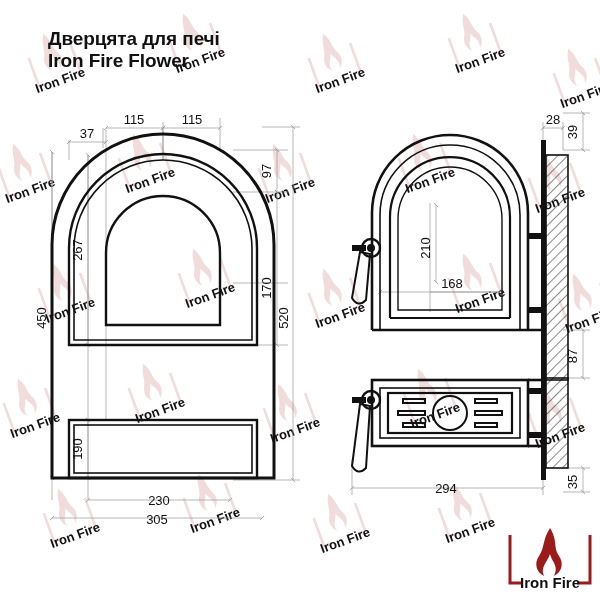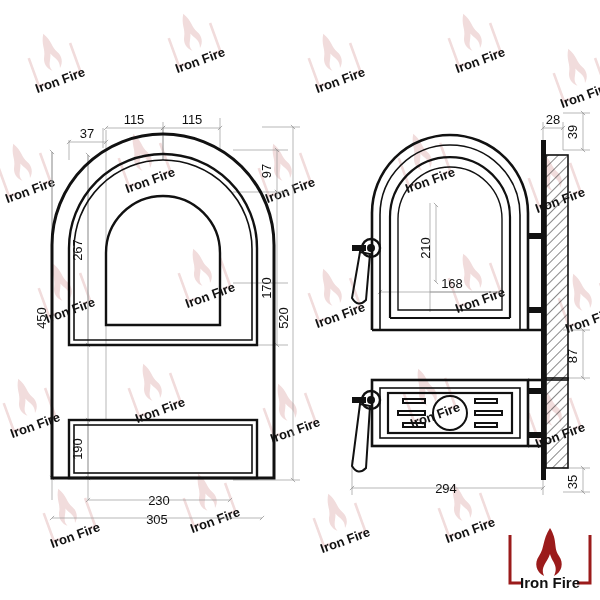--- a/index.html
+++ b/index.html
@@ -266,20 +266,22 @@
       <text x="553" y="124" font-size="13" text-anchor="middle">28</text>
       <text x="577" y="132" font-size="13" text-anchor="middle" transform="rotate(-90 577 132)">39</text>
       <text x="430" y="248" font-size="13" text-anchor="middle" transform="rotate(-90 430 248)">210</text>
       <text x="452" y="288" font-size="13" text-anchor="middle">168</text>
       <text x="577" y="356" font-size="13" text-anchor="middle" transform="rotate(-90 577 356)">87</text>
       <text x="446" y="493" font-size="13" text-anchor="middle">294</text>
       <text x="577" y="482" font-size="13" text-anchor="middle" transform="rotate(-90 577 482)">35</text>
     </g>
   </svg>
 
+  <div class="title"><span>Дверцята для печі</span>
+<span>Iron Fire Flower</span></div>
 
   <div class="logo-box">
     <svg width="90" height="68" viewBox="0 0 90 68">
       <path d="M5 10 L5 58 L18 58" fill="none" stroke="#9b1b1b" stroke-width="3"></path>
       <path d="M85 10 L85 58 L72 58" fill="none" stroke="#9b1b1b" stroke-width="3"></path>
       <path d="M45 3 C53 16 48 22 54 31 C59 38 57 47 49 51 C54 41 47 37 45 29
                C42 38 35 42 39 51 C31 47 29 38 34 31 C40 22 37 16 45 3 Z" fill="#9b1b1b"></path>
       <text x="45" y="63" font-size="15" font-weight="bold" fill="#9b1b1b" text-anchor="middle">Iron Fire</text>
     </svg>
   </div>

